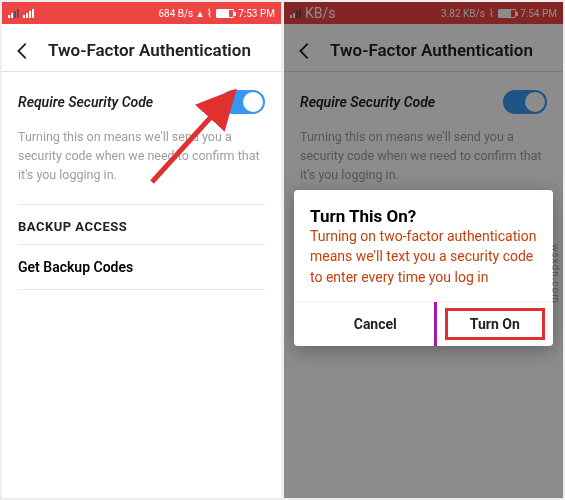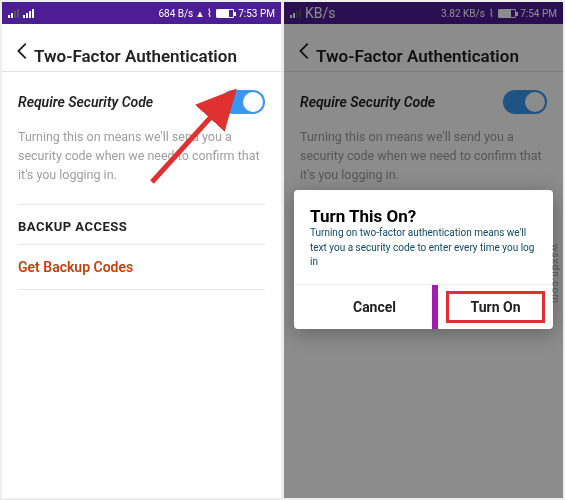--- a/index.html
+++ b/index.html
@@ -11,40 +11,40 @@
     display: flex; gap: 3px; padding: 2px;
   }
   .phone { width: 279px; height: 496px; background: #fff; overflow: hidden; position: relative; }
   .phone.dim::after {
     content: ""; position: absolute; inset: 0;
     background: rgba(0,0,0,0.45); pointer-events: none; z-index: 5;
   }
 
   
   .statusbar {
-    height: 22px; background: #4c1d95; color: #fff;
+    height: 22px; background: #ef4444; color: #fff;
     display: flex; align-items: center; justify-content: space-between;
     font-size: 10px; padding: 0 6px;
     position: relative; z-index: 2;
   }
   .sb-left, .sb-right { display: flex; align-items: center; gap: 4px; }
   .sig { display: flex; align-items: flex-end; gap: 1px; height: 10px; }
   .sig span { width: 2px; background: #fff; }
   .sig span:nth-child(1){height:3px} .sig span:nth-child(2){height:5px}
   .sig span:nth-child(3){height:7px} .sig span:nth-child(4){height:9px}
   .sig.weak span:nth-child(3),.sig.weak span:nth-child(4){background:#555}
   .sb-ico { font-size: 11px; }
   .batt { width: 18px; height: 9px; border:1px solid #fff; border-radius:1px; position:relative; }
   .batt::after{content:"";position:absolute;right:-3px;top:2px;width:2px;height:4px;background:#fff}
   .batt i{display:block;height:100%;width:75%;background:#fff}
 
   
   .appheader {
-    height: 48px; display: flex; align-items: flex-end;
-    padding: 5px 10px; 
+    height: 48px; display: flex; align-items: flex-start;
+    padding: 16px 10px; gap: 14px;
     border-bottom: 1px solid #e0e0e0;
     position: relative; z-index: 2; background:#fff;
   }
   .back-arrow svg { width: 22px; height: 22px; stroke:#222; stroke-width:2; fill:none; }
   .appheader h1 { font-size: 17px; font-weight: 600; color:#222; }
 
   .content { padding: 0 16px; position: relative; z-index: 2; }
   .row-toggle {
     display: flex; justify-content: space-between; align-items: center;
     padding: 18px 0 14px;
@@ -59,48 +59,48 @@
     width:20px; height:20px; border-radius:50%; background:#fff;
   }
   .desc { font-size: 12.5px; color:#9e9e9e; line-height:1.5; padding-bottom: 20px; }
 
   .section-title {
     font-size: 13px; font-weight: 700; letter-spacing: 0.5px;
     color:#222; padding: 14px 0 10px;
     border-top: 1px solid #e8e8e8; border-bottom: 1px solid #e8e8e8;
   }
   .link-row {
-    font-size: 14px; font-weight:600; color:#c2410c;
+    font-size: 14px; font-weight:600; color:#000000;
     padding: 14px 0; border-bottom: 1px solid #e8e8e8;
   }
 
   
   .arrow-annot {
     position: absolute; left: 130px; top: 70px;
     width: 120px; height: 120px; z-index: 10; pointer-events:none;
   }
 
   
   .dialog {
     position: absolute; left: 10px; right: 10px; top: 188px;
     background: #fff; border-radius: 4px;
     z-index: 20; box-shadow: 0 4px 20px rgba(0,0,0,0.3);
     padding: 16px 16px 0;
   }
   .dialog h2 { font-size: 17px; font-weight: 700; }
-  .dialog p { font-size: 10px; color:#0c4a6e; line-height:1.45; margin-bottom: 14px; }
+  .dialog p { font-size: 14px; color:#c2410c; line-height:1.45; margin-bottom: 14px; }
   .dialog-actions {
     display: flex; margin: 0 -16px;
     border-top: 1px solid #eee;
   }
   .dialog-actions > div {
     flex:1; text-align:center; padding: 14px 0;
     font-size: 14px; font-weight:700;
   }
-  .dialog-actions .cancel { color:#222; border-right:6px solid #a21caf;margin-left:23px; }
+  .dialog-actions .cancel { color:#222; border-right:3px solid #a21caf;margin-left:23px; }
   .dialog-actions .confirm { color:#222; position: relative; text-align: center; }
   .confirm-hl {
     position:absolute; left:8px; right:8px; top:6px; bottom:6px;
     border: 3px solid #e03131;
   }
 
   .watermark {
     position: absolute; right: 4px; top: 244px;
     font-size: 10px; color: rgba(0,0,0,0.35);
     writing-mode: vertical-lr; z-index: 30; letter-spacing:1px;

